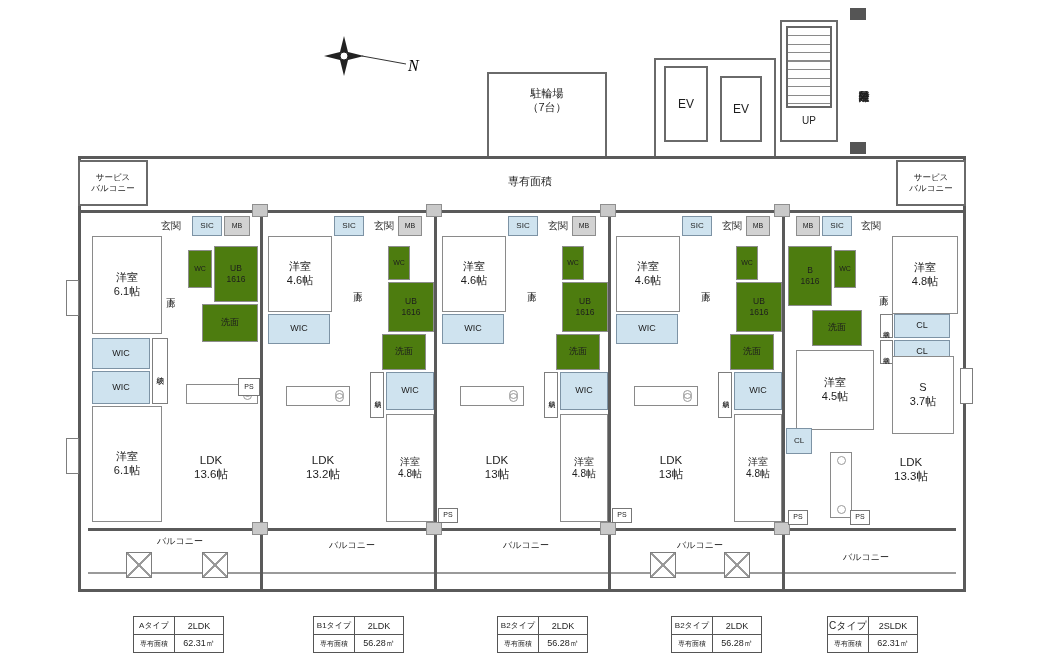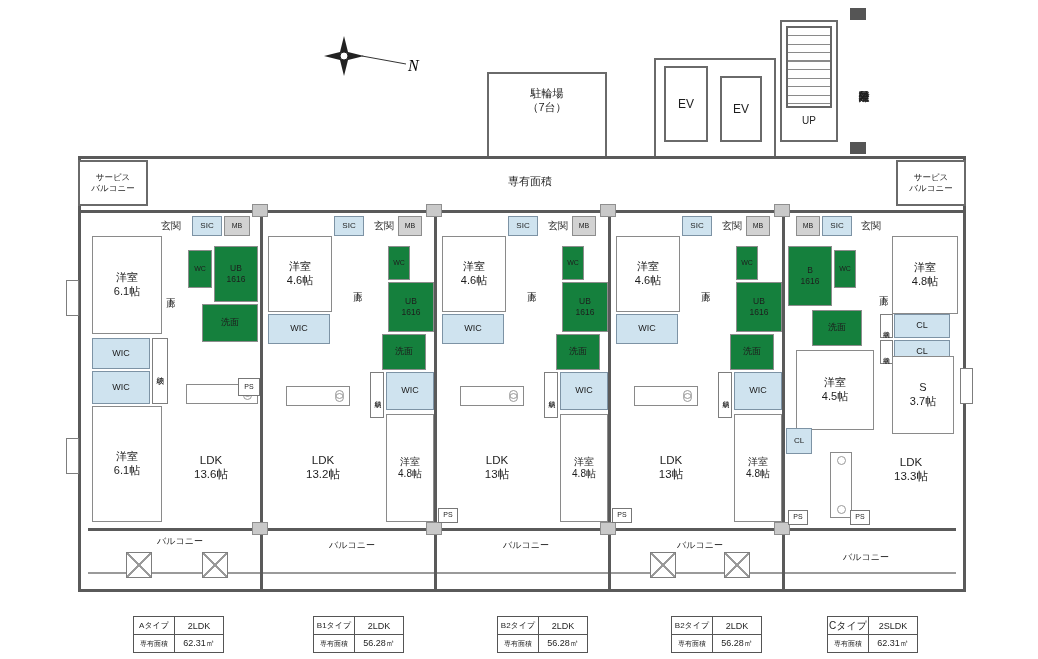--- a/index.html
+++ b/index.html
@@ -4,21 +4,21 @@
 <style>
   *{margin:0;padding:0}
   body{font-family:"Liberation Sans","DejaVu Sans",sans-serif;background:#ffffff}
   #canvas{position:relative;width:1038px;height:659px;background:#fff;overflow:hidden}
   .a{position:absolute;box-sizing:border-box}
   .lbl{display:flex;align-items:center;justify-content:center;text-align:center;
        white-space:pre-line;color:#1d1d1d;line-height:1.25}
   .bx{border:2px solid #6a6a6a;background:#fff}
   .thin{border:1.5px solid #7d7d7d;background:#fff}
   .bed{border:1.5px solid #8a8a8a;background:#fff}
-  .pink{background:#15803d;border:1.5px solid #8d8d8d}
+  .pink{background:#4d7c0f;border:1.5px solid #8d8d8d}
   .blue{background:#cfe3ef;border:1.5px solid #7d93a5}
   .gray{background:#d2d2d2;border:1px solid #8d8d8d}
   .vert{writing-mode:vertical-rl}
   .wall{background:#5a5a5a}
   .wall-light{background:#9a9a9a}
   .pillar{background:#c9c9c9;border:1px solid #8f8f8f}
   .psbox{border:1px solid #777;background:#fff}
   .xbox{border:1.5px solid #7d7d7d;background:
     linear-gradient(to top right, transparent 47%, #9a9a9a 47%, #9a9a9a 53%, transparent 53%),
     linear-gradient(to bottom right, transparent 47%, #9a9a9a 47%, #9a9a9a 53%, transparent 53%),#fff}

